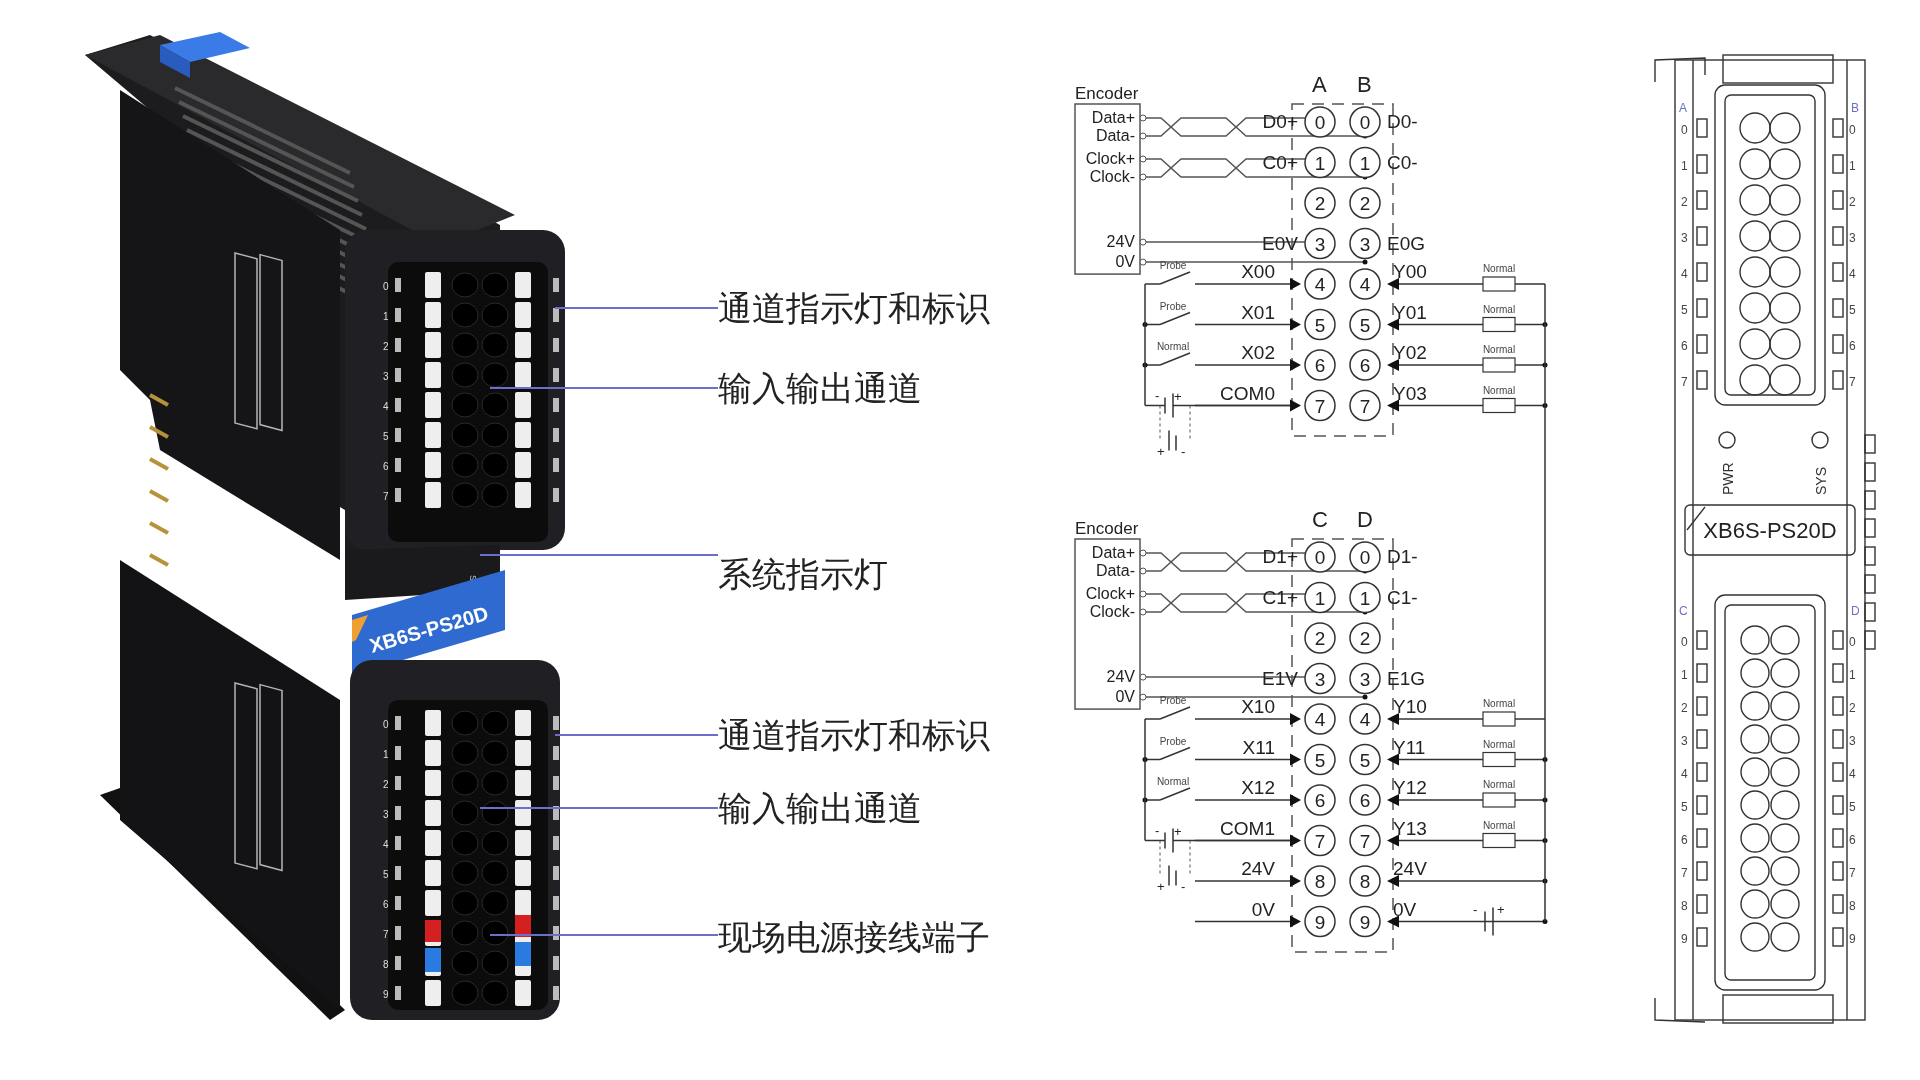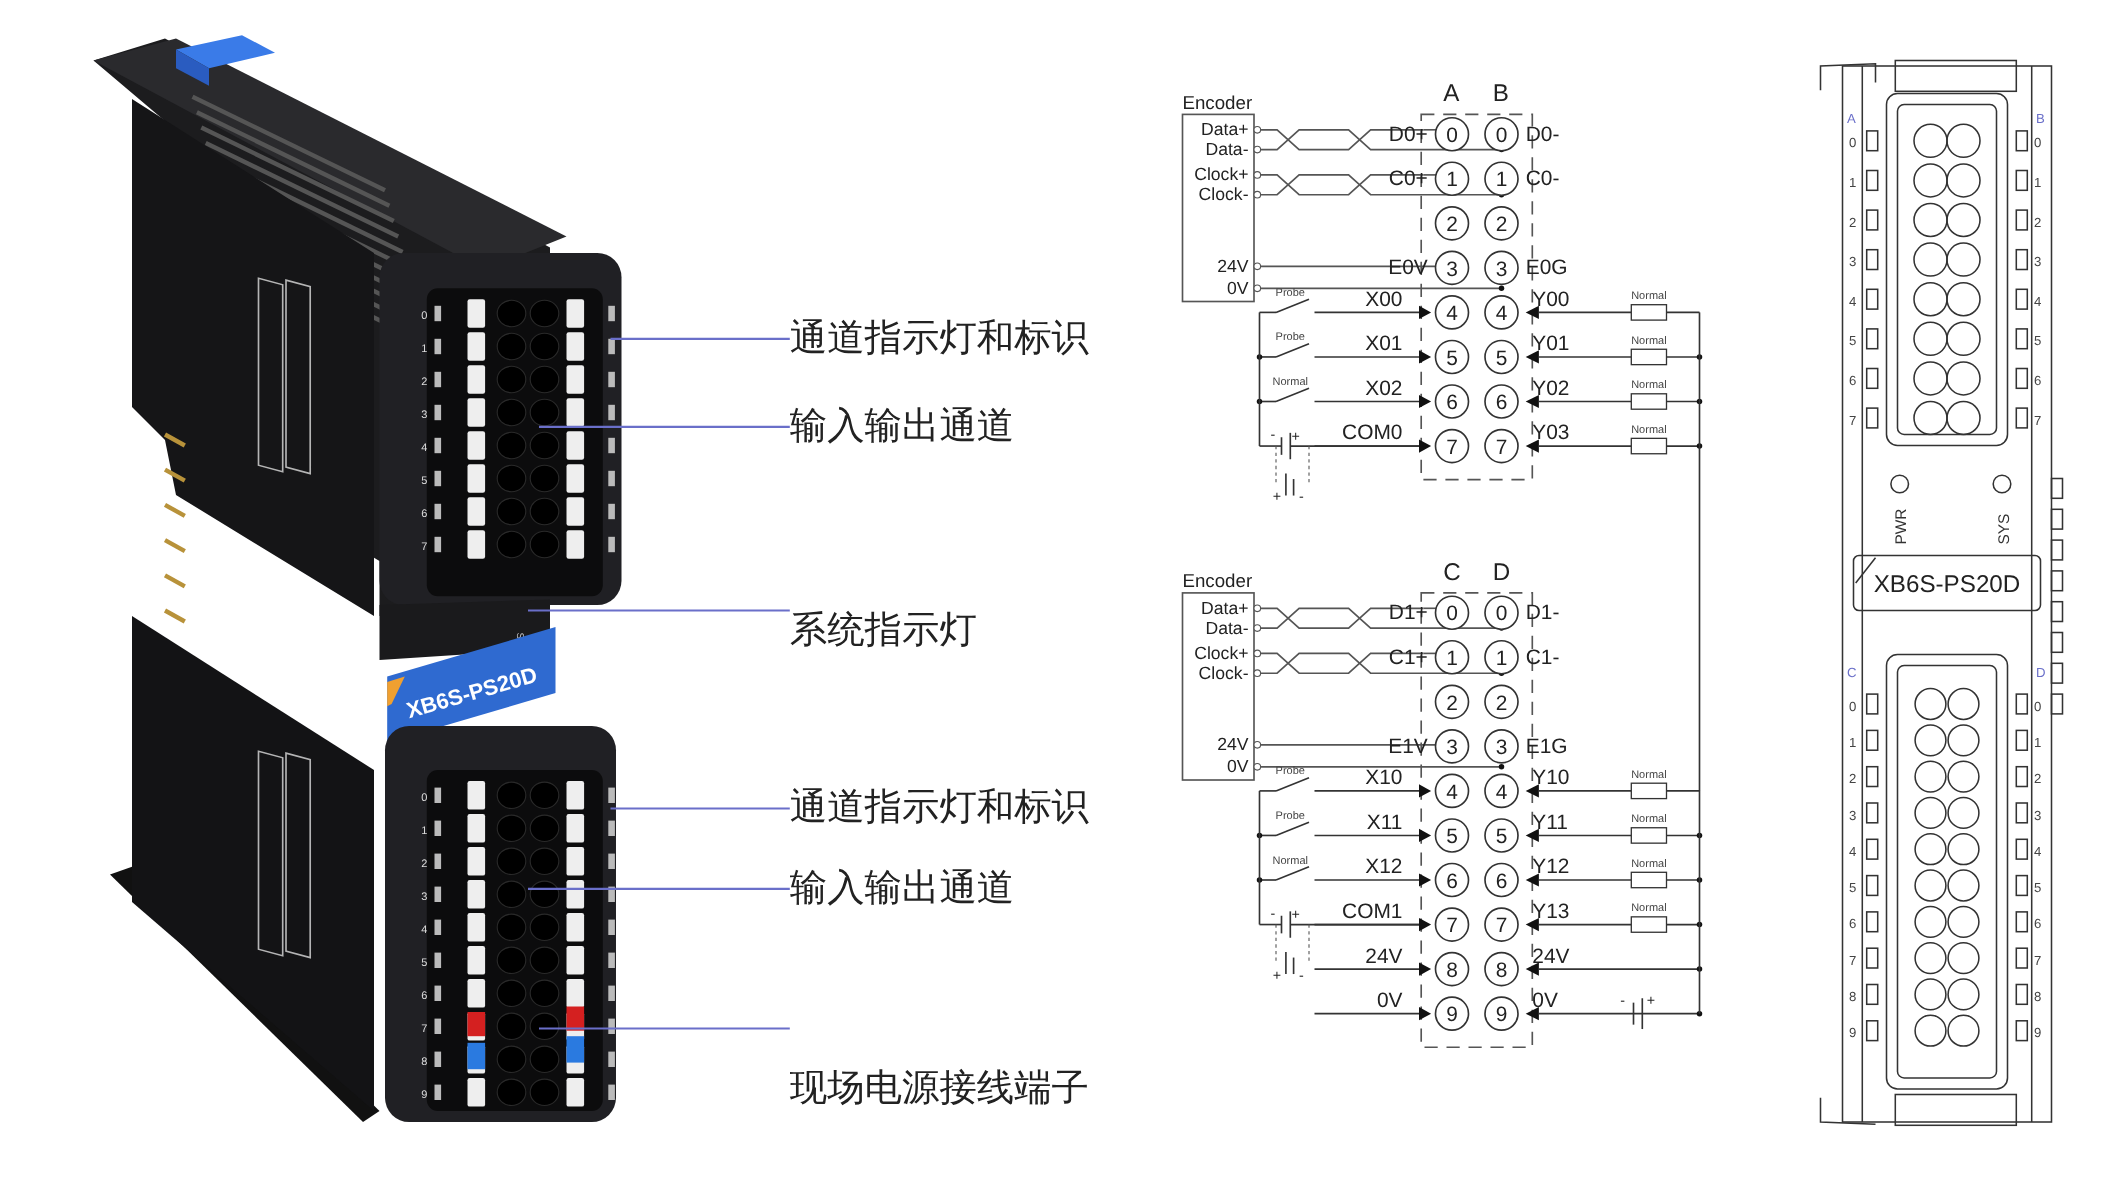--- a/index.html
+++ b/index.html
@@ -1,18 +1,18 @@
 <!DOCTYPE html>
 <html><head>
 <meta charset="utf-8">
 <style>
   html,body{margin:0;padding:0;background:#fff;}
   body{width:1920px;height:1080px;position:relative;overflow:hidden;font-family:"Liberation Sans","DejaVu Sans",sans-serif;}
   svg text{font-family:"Liberation Sans","DejaVu Sans",sans-serif;}
-  .callout{position:absolute;left:718px;font-size:34px;color:#222;font-family:Liberation Serif, serif;line-height:1;transform:translateY(-50%);white-space:nowrap;}
+  .callout{position:absolute;left:718px;font-size:34px;color:#222;font-family:Liberation Sans, sans-serif;line-height:1;transform:translateY(-50%);white-space:nowrap;}
   #stage{position:absolute;left:0;top:0;}
 </style>
 </head>
 <body>
 
 <svg id="stage" width="1920" height="1080" viewBox="0 0 1920 1080" xmlns="http://www.w3.org/2000/svg">
 
   <g id="device">
 
     <polygon points="100,795 120,788 345,1010 330,1020" fill="#111"></polygon>
@@ -654,13 +654,13 @@
       <text x="1679" y="615" font-size="12" fill="#6a6fc9" stroke="none">C</text>
       <text x="1851" y="615" font-size="12" fill="#6a6fc9" stroke="none">D</text>
     </g>
 </svg>
 
 <div class="callout" style="top:308px">通道指示灯和标识</div>
 <div class="callout" style="top:388px">输入输出通道</div>
 <div class="callout" style="top:574px">系统指示灯</div>
 <div class="callout" style="top:735px">通道指示灯和标识</div>
 <div class="callout" style="top:808px">输入输出通道</div>
-<div class="callout" style="top:990px">现场电源接线端子</div>
+<div class="callout" style="top:937px">现场电源接线端子</div>
 
 </body></html>

